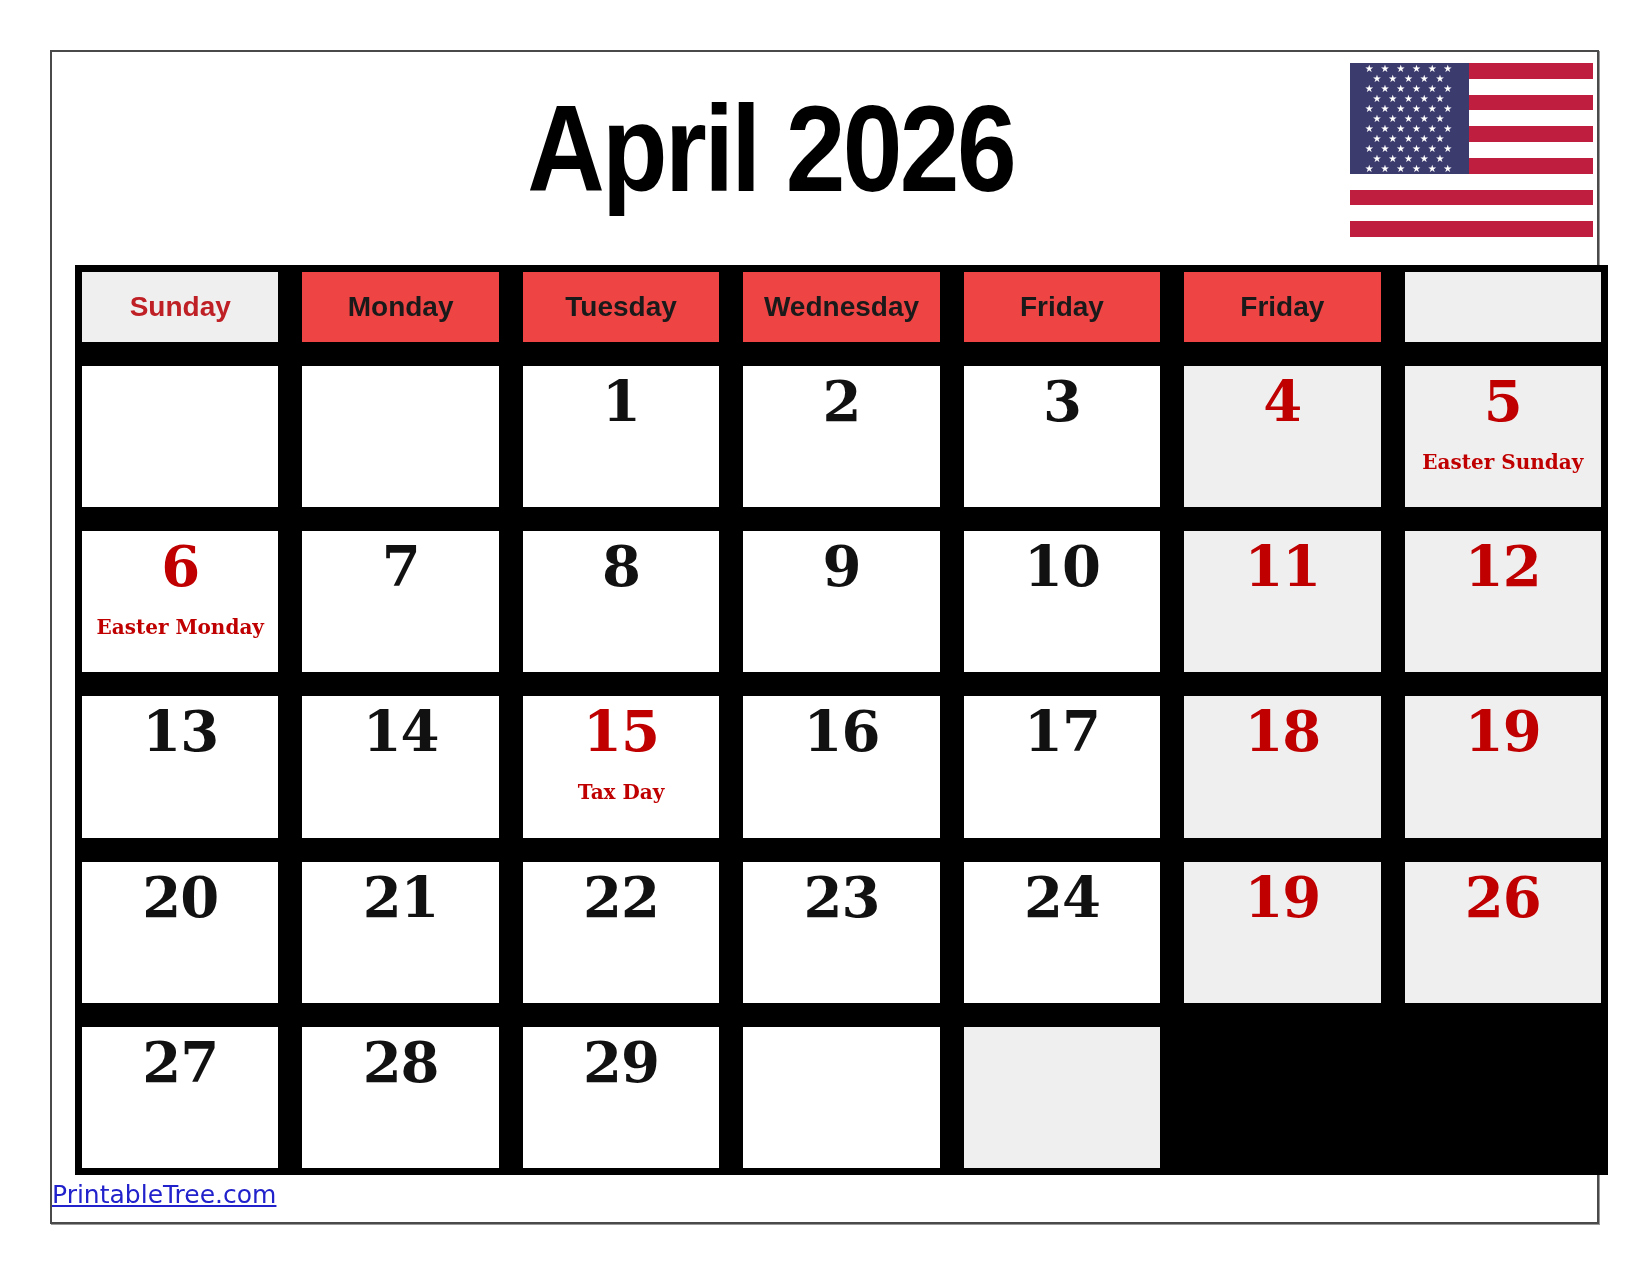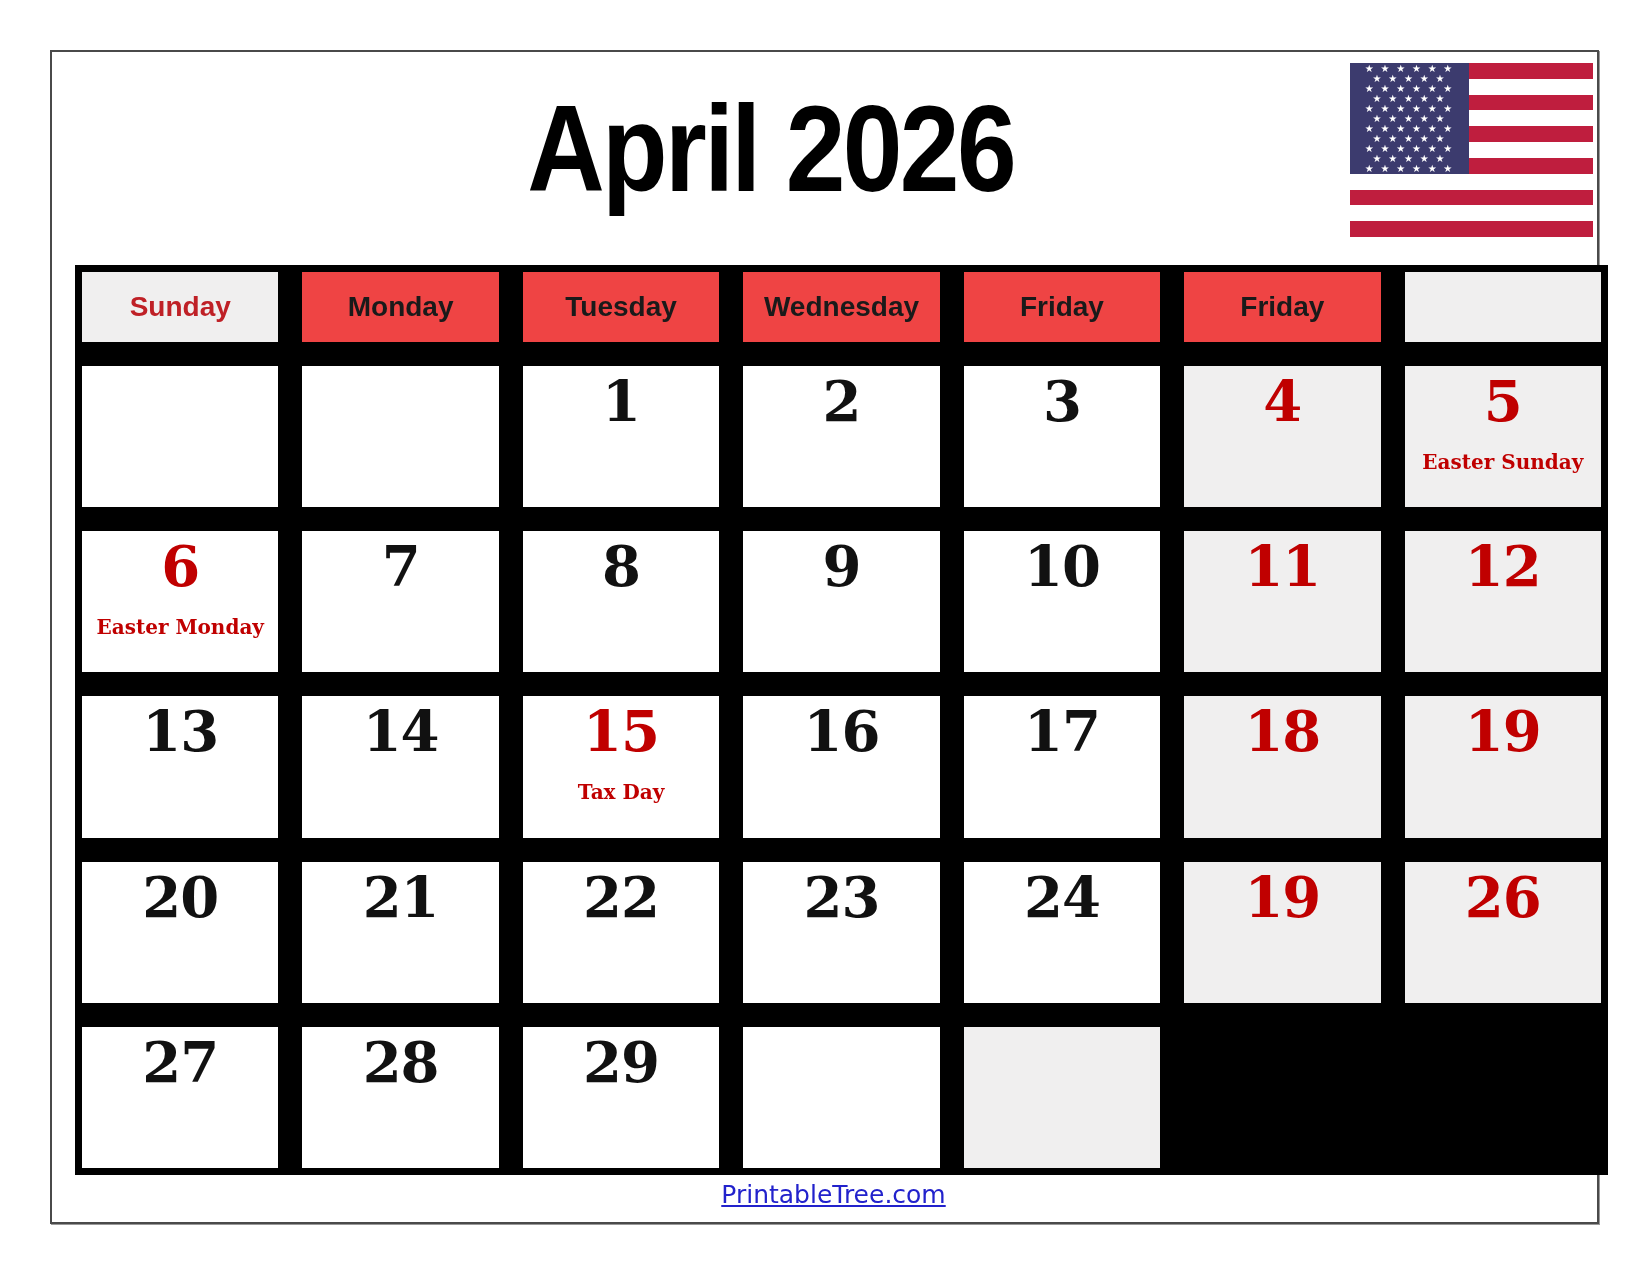--- a/index.html
+++ b/index.html
@@ -60,21 +60,21 @@
     font-family:"DejaVu Serif", serif;font-weight:bold;font-size:56px;
     line-height:1.05;margin-top:6px;color:#111;letter-spacing:-1px;
   }
   .num.red{color:var(--accent-red);}
   .holiday{
     font-family:"DejaVu Serif", serif;font-weight:bold;font-size:20px;
     color:var(--accent-red);line-height:1.1;margin-top:20px;
   }
   
   .footer{
-    position:absolute;left:9px;top:1128px;width:100%;text-align:center;
+    position:absolute;left:0;top:1128px;width:100%;text-align:left;
   }
   .footer a{
     font-family:"DejaVu Sans", sans-serif;font-size:25px;
     color:var(--link-blue);text-decoration:underline;cursor:pointer;
   }
 </style>
 </head>
 <body>
 
 <div class="page">

